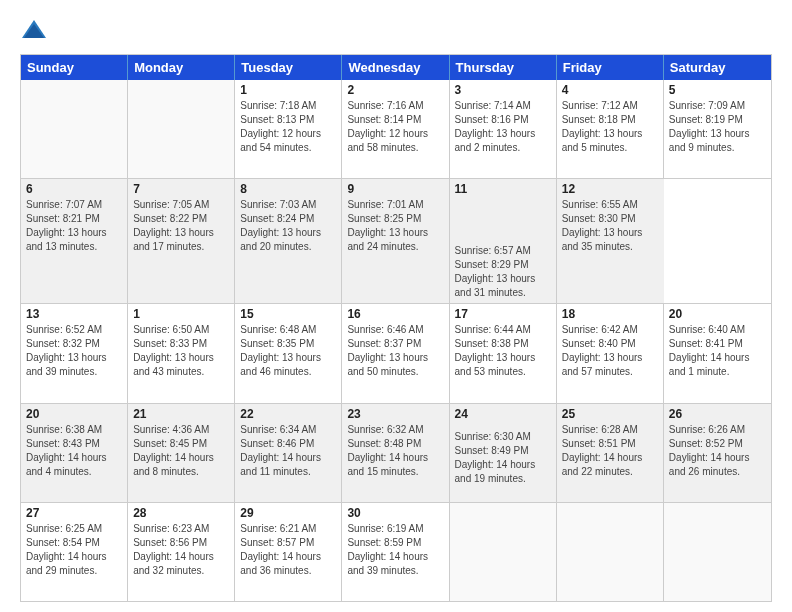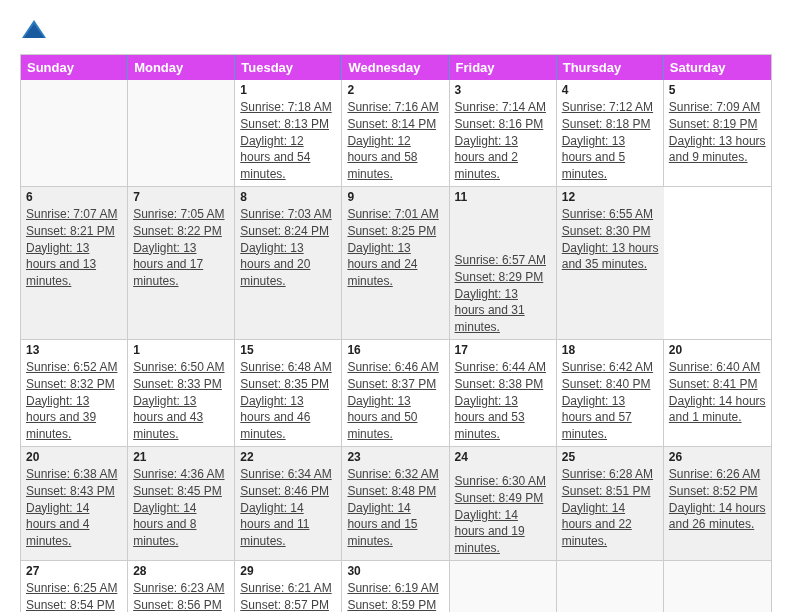--- a/index.html
+++ b/index.html
@@ -62,21 +62,21 @@
     }
     .calendar {
       flex: 1;
       display: flex;
       flex-direction: column;
       border: 1px solid #ccc;
     }
     .cal-header-row {
       display: grid;
       grid-template-columns: repeat(7, 1fr);
-      background: #d946ef;
+      background: #1d4ed8;
     }
     .cal-header-cell {
       color: #fff;
       font-weight: bold;
       font-size: 13px;
       padding: 5px 6px;
       border-right: 1px solid #5599d0;
       text-align: left;
     }
     .cal-header-cell:last-child { border-right: none; }
@@ -104,24 +104,23 @@
     .cal-cell.empty { background: #f9f9f9; }
     .cal-cell.shaded { background: #f0f0f0; }
     .day-num {
       font-size: 12px;
       font-weight: bold;
       color: #222;
       display: block;
       margin-bottom: 2px;
     }
     .day-info {
-      font-size: 12px;
+      font-size: 10px;
       color: #444;
       line-height: 1.4;
-      text-decoration: underline;
     }
   </style>
 </head>
 <body>
 
 <div class="page">
   <div class="header">
     <div class="logo">
       <svg class="logo-icon" viewBox="0 0 28 28" xmlns="http://www.w3.org/2000/svg">
         <polygon points="14,4 26,22 2,22" fill="#2a7abf"></polygon>
@@ -137,22 +136,22 @@
       <div class="calendar-subtitle"></div>
     </div>
   </div>
 
   <div class="calendar">
     <div class="cal-header-row">
     <div class="cal-header-cell">Sunday</div>
         <div class="cal-header-cell">Monday</div>
         <div class="cal-header-cell">Tuesday</div>
         <div class="cal-header-cell">Wednesday</div>
+        <div class="cal-header-cell">Thursday</div>
         <div class="cal-header-cell">Friday</div>
-        <div class="cal-header-cell">Thursday</div>
         <div class="cal-header-cell">Saturday</div>
       </div>
     <div class="cal-body">
     <div class="cal-week">
           <div class="cal-cell empty"></div>
           <div class="cal-cell empty"></div>
           <div class="cal-cell">
             <span class="day-num">1</span>
             <div class="day-info" style="white-space: pre-line;">Sunrise: 7:18 AM
 Sunset: 8:13 PM

